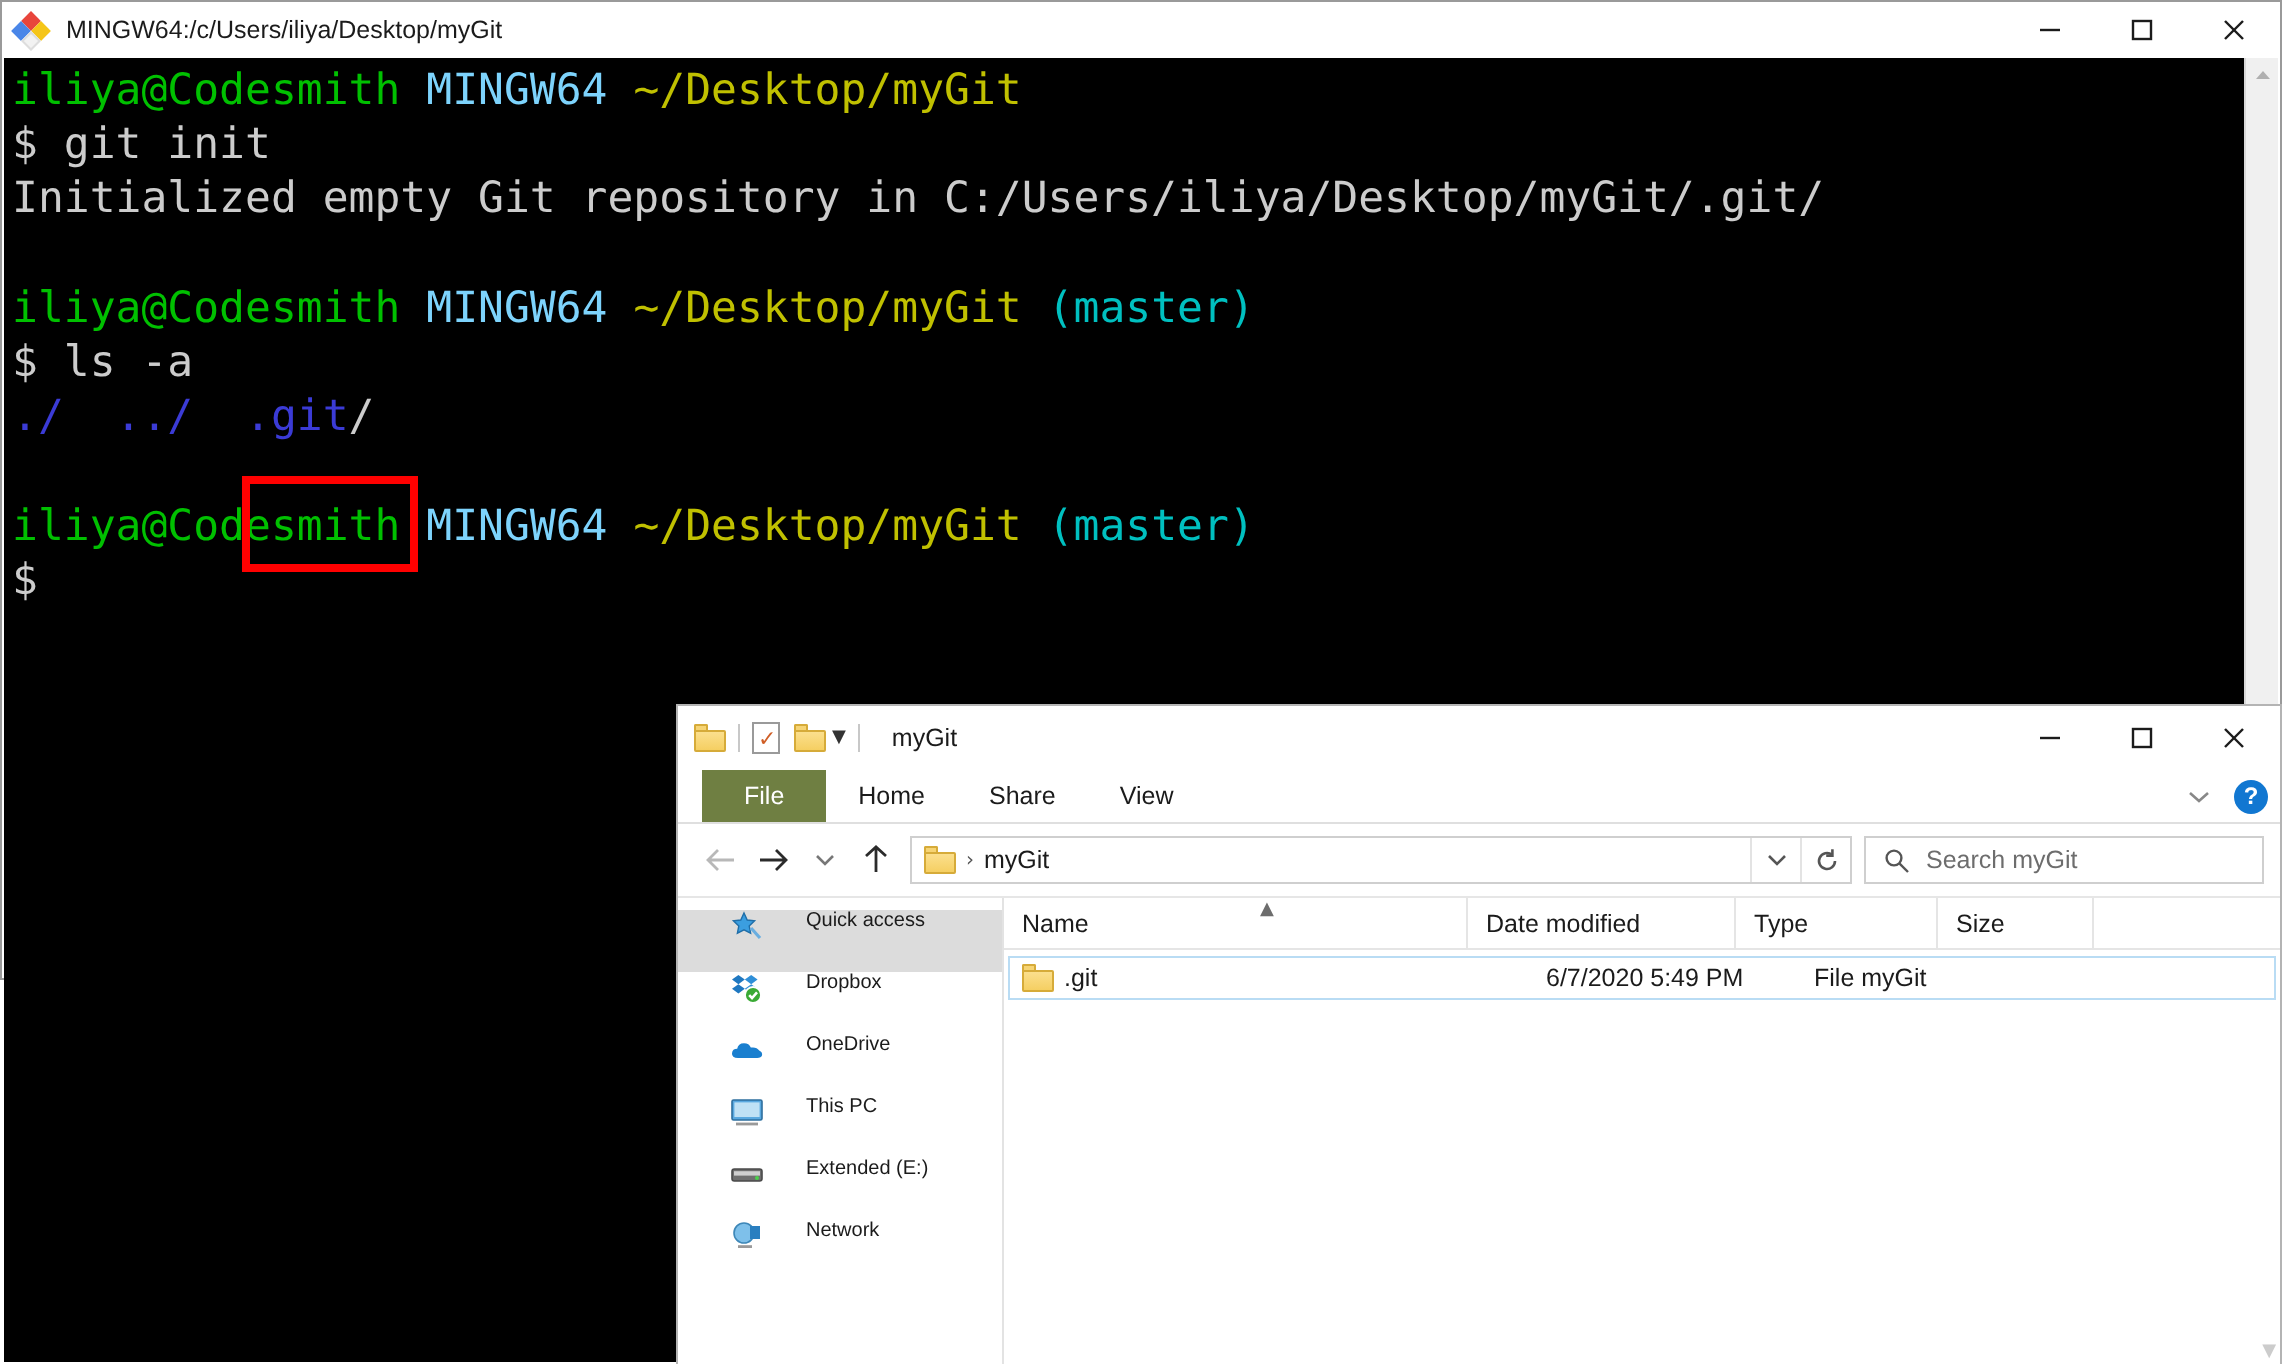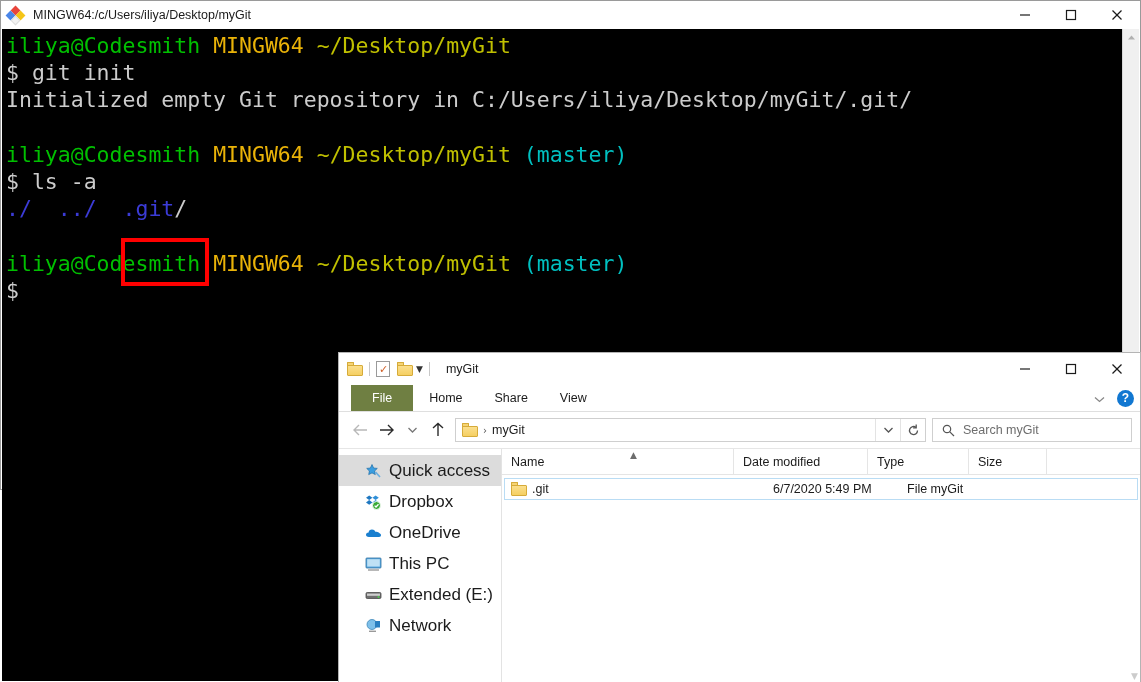--- a/index.html
+++ b/index.html
@@ -83,21 +83,21 @@
     left: 4px;
     top: 3px;
     font-family: "DejaVu Sans Mono", "Liberation Mono", monospace;
     font-size: 21.5px;
     line-height: 27.2px;
     white-space: pre;
     color: #cccccc;
     letter-spacing: 0px;
   }
   .t-green  { color: #00c000; }
-  .t-mag    { color: #eab308; margin-top: 32px; }
+  .t-mag    { color: #7dd3fc; margin-top: 32px; }
   .t-yellow { color: #c0c000; }
   .t-cyan   { color: #00c0c0; }
   .t-blue   { color: #3b3bd6; }
   .t-grey   { color: #cccccc; }
 
   #git-highlight-box {
     position: absolute;
     left: 119px;
     top: 209px;
     width: 88px;
@@ -326,26 +326,27 @@
     width: 163px;
     flex: none;
     background: #ffffff;
     border-right: 1px solid #e3e3e3;
     padding-top: 6px;
     box-sizing: border-box;
   }
   .nav-item {
     height: 31px;
     display: flex;
-    align-items: center;
+    align-items: flex-start;
     padding-left: 26px;
-    font-size: 17px;
+    font-size: 10px;
     color: #1b1b1b;
     white-space: nowrap;
     box-sizing: border-box;
+    gap: 14px;
   }
   .nav-item.selected { background: #dcdcdc; }
   .nav-ico {
     width: 17px; height: 16px;
     margin-right: 7px;
     flex:none;
     position: relative;
   }
   #content-pane {
     flex: 1;

